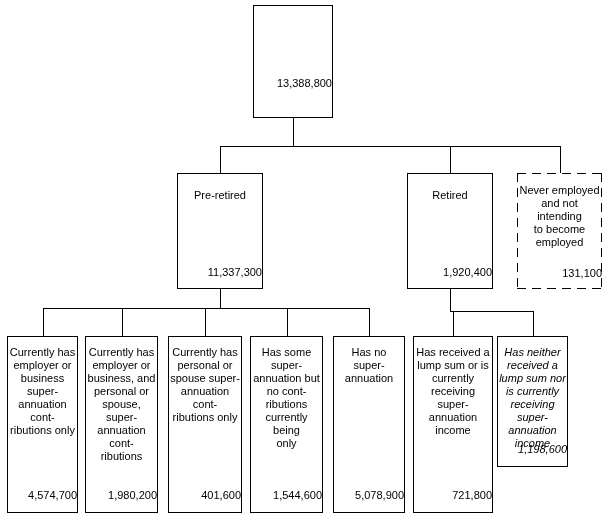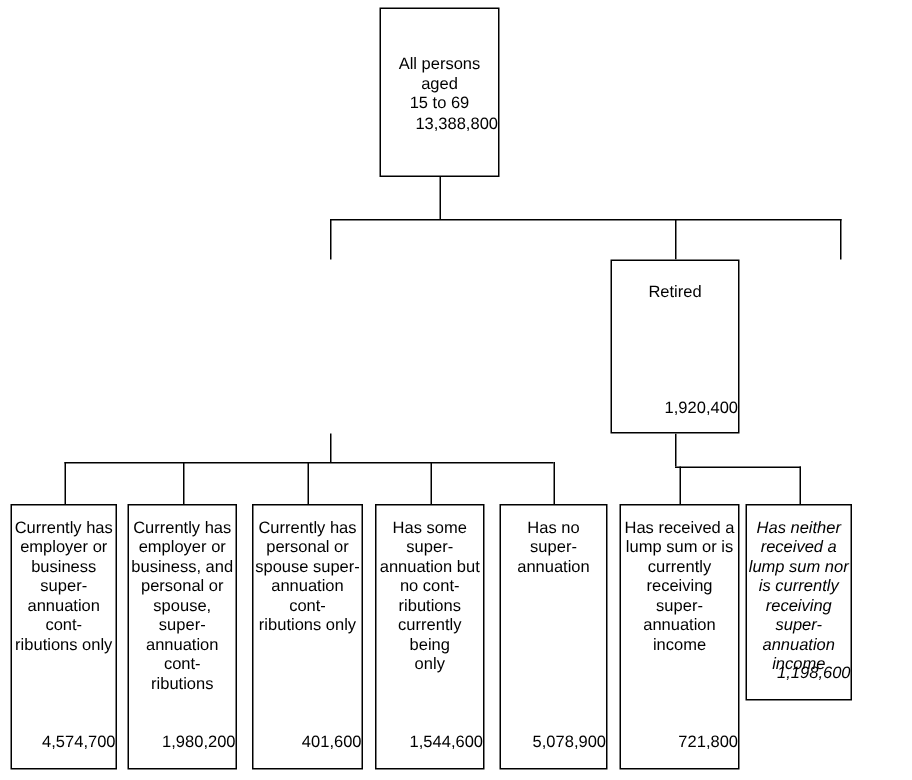--- a/index.html
+++ b/index.html
@@ -72,31 +72,40 @@
   <div class="vl" style="left:205px; top:308px; height:28px;"></div>
   <div class="vl" style="left:287px; top:308px; height:28px;"></div>
   <div class="vl" style="left:369px; top:308px; height:28px;"></div>
 
   <div class="vl" style="left:450px; top:289px; height:22px;"></div>
   <div class="hl" style="left:450px; top:311px; width:84px;"></div>
   <div class="vl" style="left:453px; top:311px; height:25px;"></div>
   <div class="vl" style="left:533px; top:311px; height:25px;"></div>
 
   <div class="box root" style="left:253px; top:5px; width:80px; height:113px;">
-    <div class="box-label">All persons aged
-15 to 69</div>
     <div class="box-value">13,388,800</div>
   </div>
 
+  <div class="box row2" style="left:177px; top:173px; width:86px; height:116px;">
+    <div class="box-label">Pre-retired</div>
+    <div class="box-value">11,337,300</div>
+  </div>
 
   <div class="box row2" style="left:407px; top:173px; width:86px; height:116px;">
     <div class="box-label">Retired</div>
     <div class="box-value">1,920,400</div>
   </div>
 
+  <div class="box row2 never dashed" style="left:517px; top:173px; width:85px; height:116px;">
+    <div class="box-label">Never employed
+and not intending
+to become
+employed</div>
+    <div class="box-value">131,100</div>
+  </div>
 
   <div class="box row3" style="left:7px; top:336px; width:71px; height:177px;">
     <div class="box-label">Currently has
 employer or
 business
 super-
 annuation
 cont-
 ributions only</div>
     <div class="box-value">4,574,700</div>

